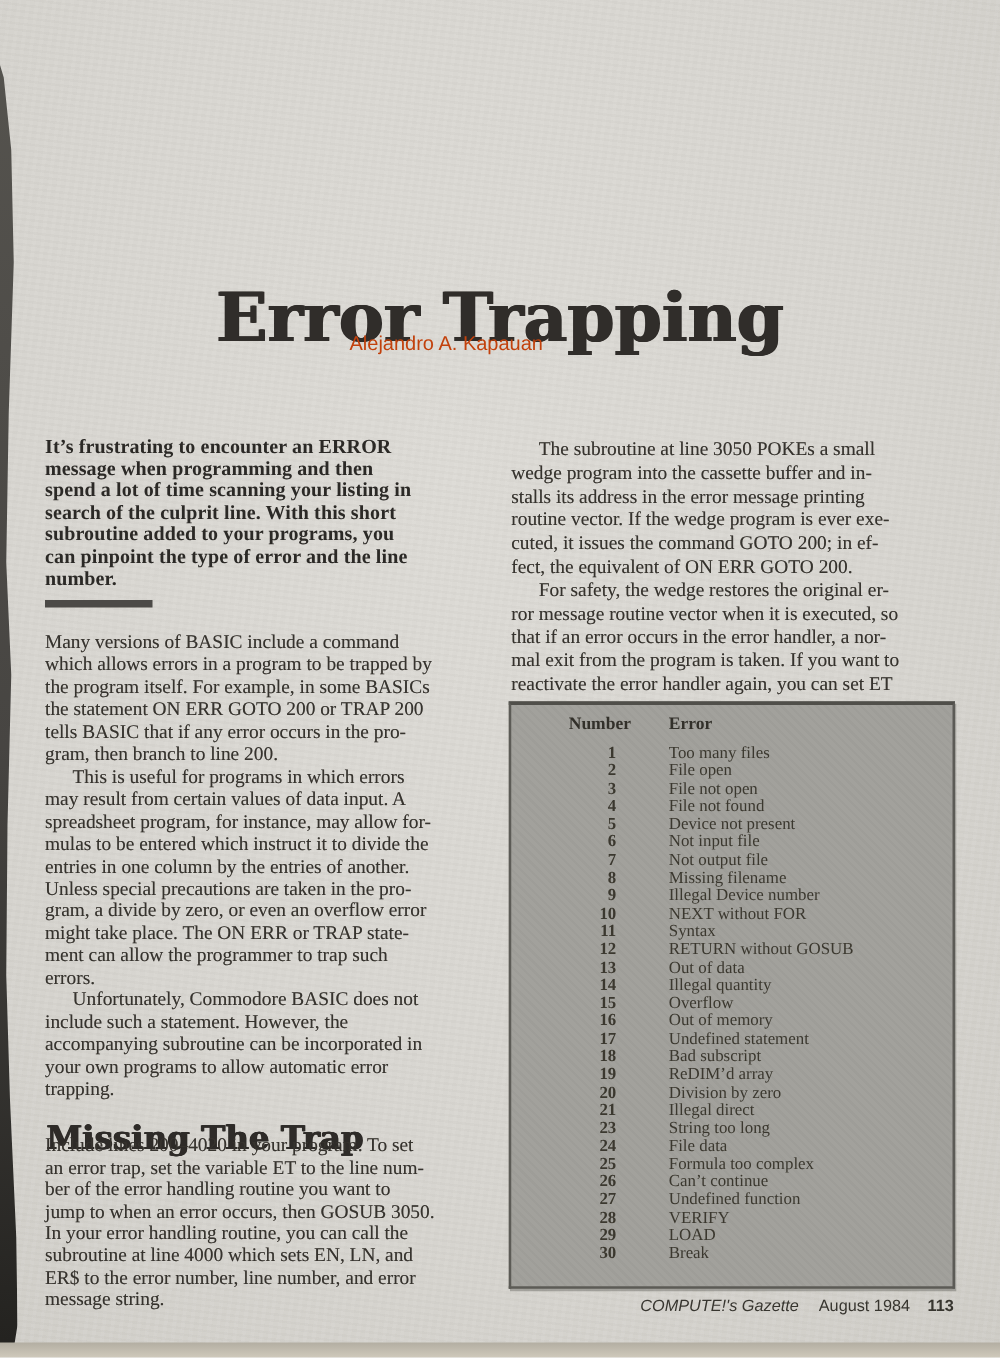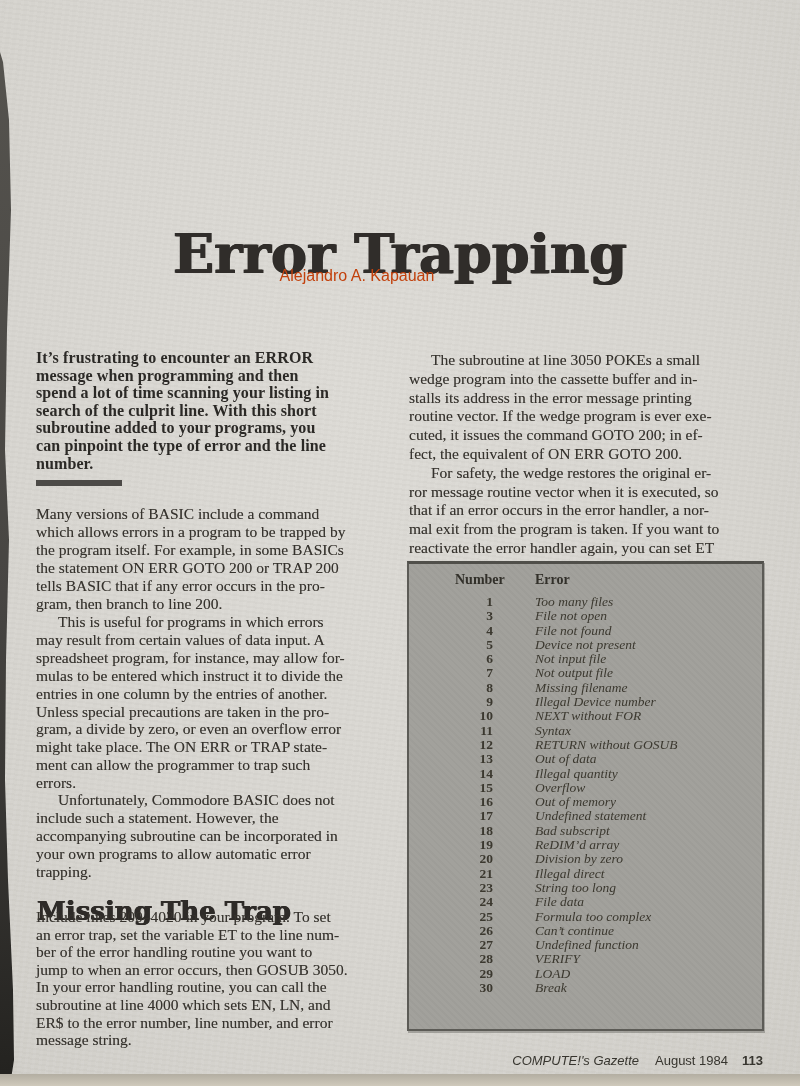--- a/index.html
+++ b/index.html
@@ -59,26 +59,25 @@
     background:#a2a19c;
     background-image:repeating-linear-gradient(45deg, rgba(0,0,0,.025) 0 2px, transparent 2px 5px);
     border:2px solid #5c5b56;border-top:3px solid #504f4a;
     box-shadow:1px 2px 0 rgba(70,68,64,.35);
   }
   .panel .hdr-number{position:absolute;left:46px;top:8px;font-weight:bold;font-size:14px;color:#32302a;}
   .panel .hdr-error{position:absolute;left:126px;top:8px;font-weight:bold;font-size:14px;color:#32302a;}
   .rows{position:absolute;left:0;top:31px;right:0;font-size:13.5px;line-height:14.3px;color:#3b382f;}
   .t-row{white-space:nowrap;}
   .t-num{display:inline-block;width:84px;text-align:right;font-weight:bold;}
-  .t-err{margin-left:42px;font-style:italic;}
+  .t-err{margin-left:42px;}
   .footer{
     position:absolute;top:1037px;right:37px;
     font-family:"Liberation Sans", sans-serif;font-size:13px;color:#37352f;
     white-space:nowrap;
-    margin-top:16px;
   }
   .footer .mag{font-style:italic;}
   .footer .issue{margin-left:16px;}
   .footer .pagenum{margin-left:14px;font-weight:bold;}
 </style>
 </head>
 <body>
 
 <div class="grain"></div>
 <div class="scan-edge-left"></div>
@@ -109,20 +108,21 @@
 <div class="col-right bodytext rcol">
     <div class="para indent">The subroutine at line 3050 POKEs a small<br>wedge program into the cassette buffer and in-<br>stalls its address in the error message printing<br>routine vector. If the wedge program is ever exe-<br>cuted, it issues the command GOTO 200; in ef-<br>fect, the equivalent of ON ERR GOTO 200.</div>
     <div class="para indent">For safety, the wedge restores the original er-<br>ror message routine vector when it is executed, so<br>that if an error occurs in the error handler, a nor-<br>mal exit from the program is taken. If you want to<br>reactivate the error handler again, you can set ET</div>
   </div>
 
 <div class="panel">
   <span class="hdr-number">Number</span>
   <span class="hdr-error">Error</span>
   <div class="rows">
       <div class="t-row"><span class="t-num">1</span><span class="t-err">Too many files</span></div>
+      <div class="t-row"><span class="t-num">2</span><span class="t-err">File open</span></div>
       <div class="t-row"><span class="t-num">3</span><span class="t-err">File not open</span></div>
       <div class="t-row"><span class="t-num">4</span><span class="t-err">File not found</span></div>
       <div class="t-row"><span class="t-num">5</span><span class="t-err">Device not present</span></div>
       <div class="t-row"><span class="t-num">6</span><span class="t-err">Not input file</span></div>
       <div class="t-row"><span class="t-num">7</span><span class="t-err">Not output file</span></div>
       <div class="t-row"><span class="t-num">8</span><span class="t-err">Missing filename</span></div>
       <div class="t-row"><span class="t-num">9</span><span class="t-err">Illegal Device number</span></div>
       <div class="t-row"><span class="t-num">10</span><span class="t-err">NEXT without FOR</span></div>
       <div class="t-row"><span class="t-num">11</span><span class="t-err">Syntax</span></div>
       <div class="t-row"><span class="t-num">12</span><span class="t-err">RETURN without GOSUB</span></div>

